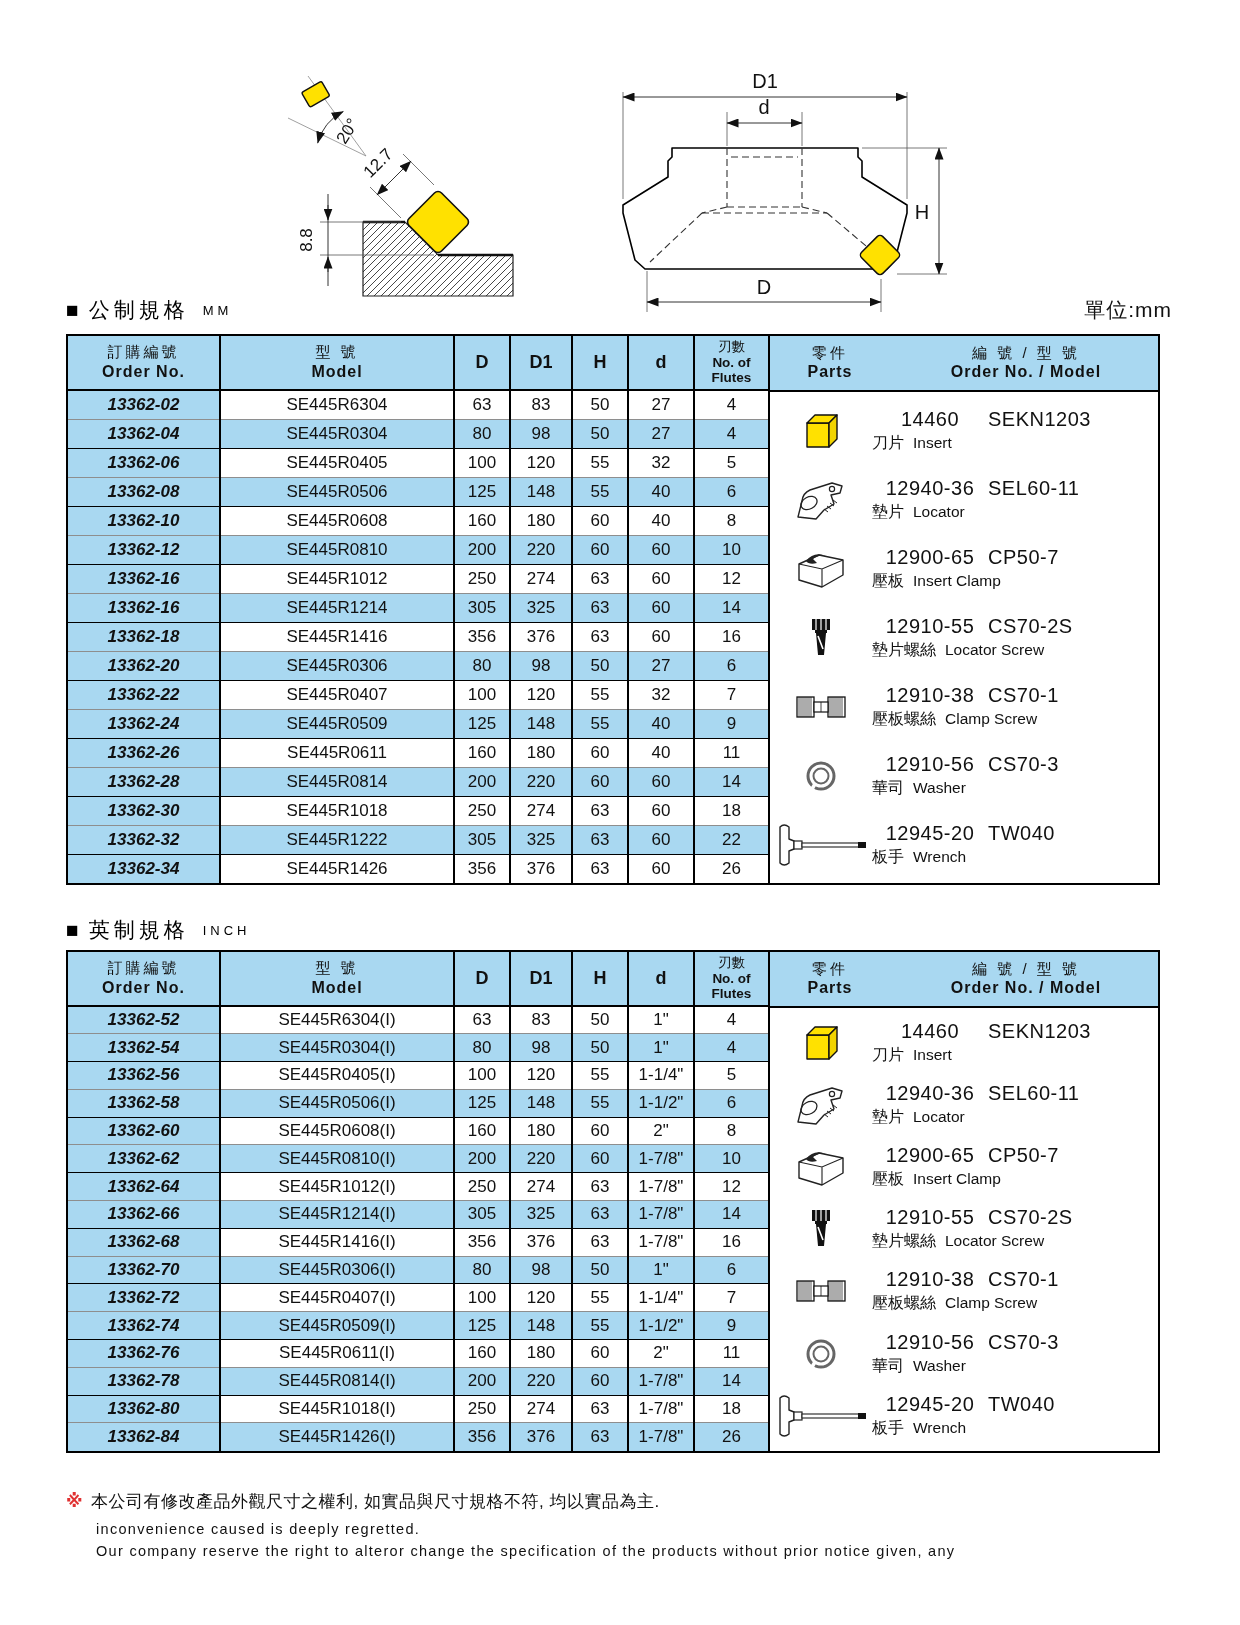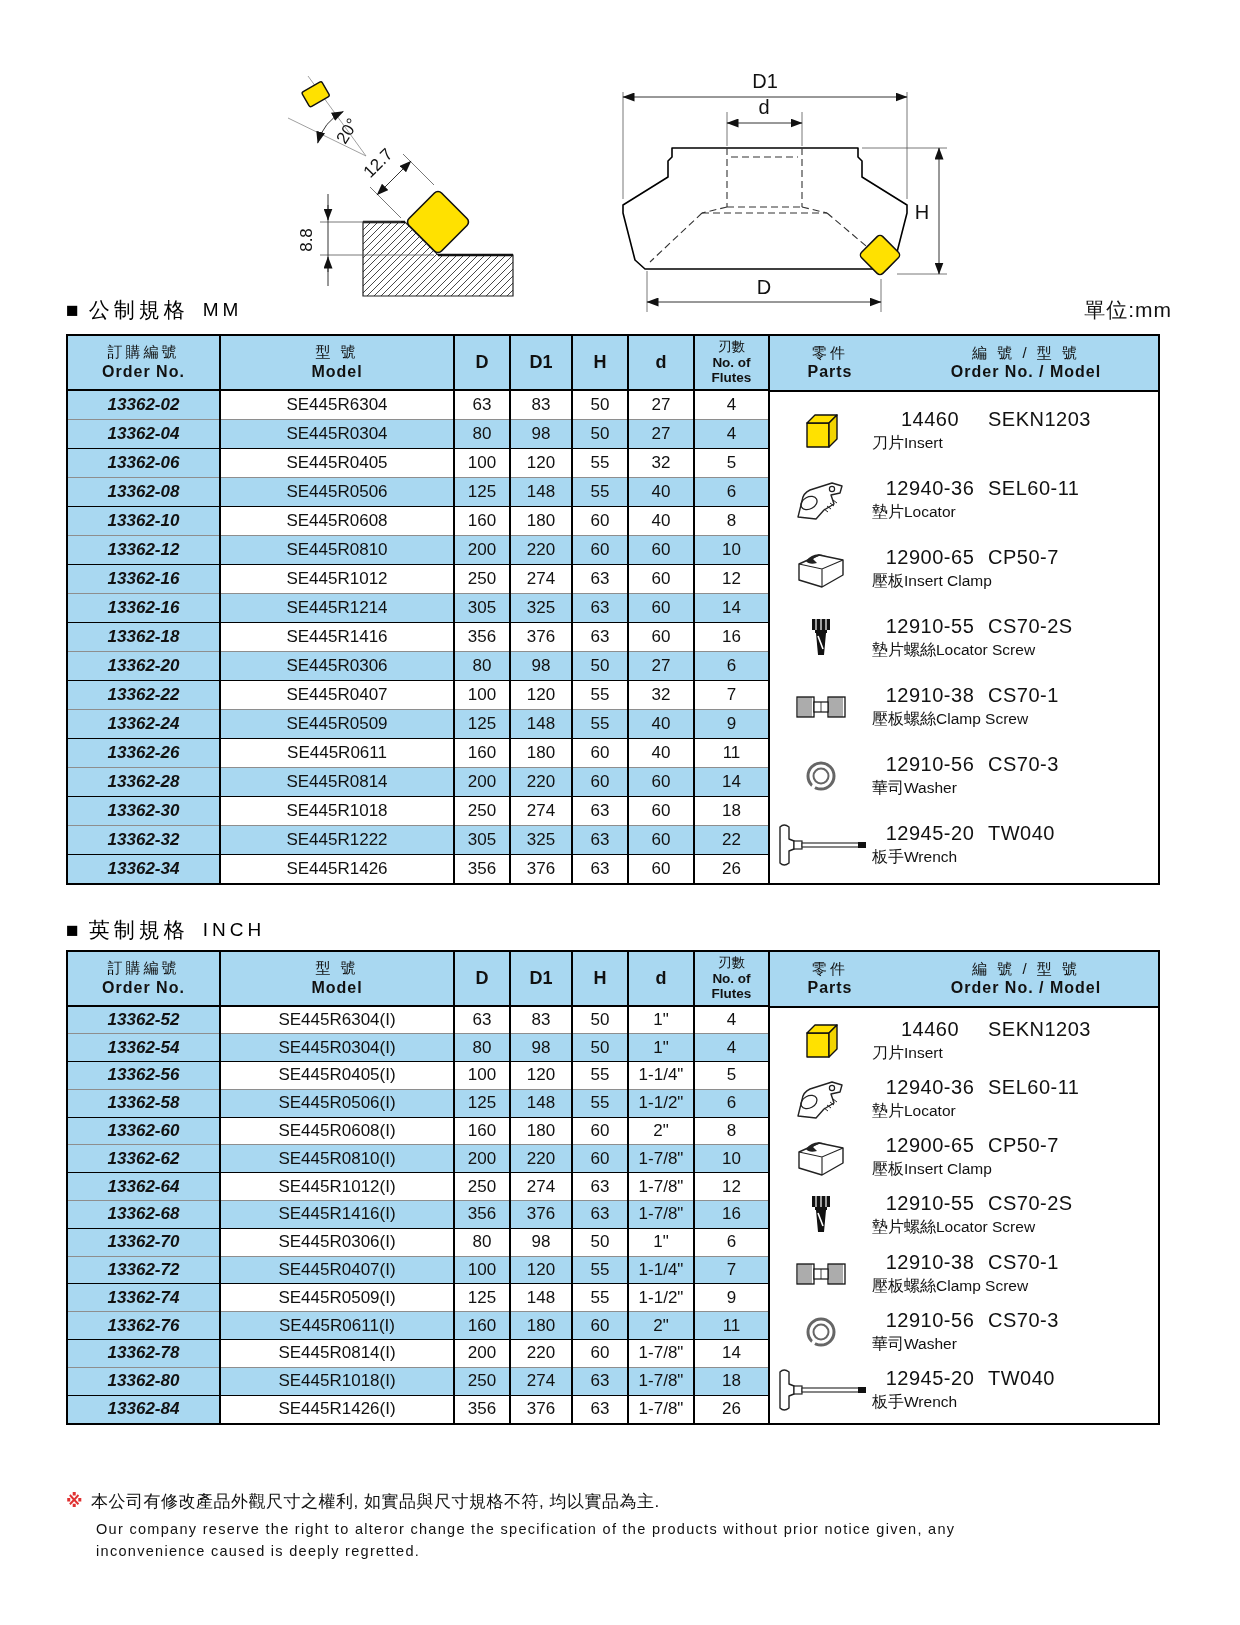--- a/index.html
+++ b/index.html
@@ -15,21 +15,21 @@
   
   .draw{position:absolute;}
   #left-draw{left:248px;top:58px;}
   #right-draw{left:560px;top:46px;}
   .dimtext{font-family:"Liberation Sans",sans-serif;font-size:17px;fill:#111;}
   .dimbig{font-family:"Liberation Sans",sans-serif;font-size:20px;fill:#111;}
 
   
   .section-row{position:absolute;left:66px;width:1106px;display:flex;justify-content:space-between;align-items:flex-end;}
   .section-title{font-size:21px;letter-spacing:4px;color:#000;display:flex;align-items:center;gap:6px;}
-  .section-title .latin{font-size:19px;letter-spacing:4px;margin-left:8px;}
+  .section-title .latin{font-size:13px;letter-spacing:4px;margin-left:8px;}
   .unit-label{font-size:21px;letter-spacing:1px;}
 
   
   .spec-wrap{position:absolute;left:66px;display:flex;border:2px solid #000;background:#fff;}
   table.spec{border-collapse:collapse;table-layout:fixed;width:656px;}
   table.spec th, table.spec td{border-right:2px solid #000;padding:0;text-align:center;vertical-align:middle;}
   table.spec th:last-child, table.spec td:last-child{border-right:none;}
   table.spec thead tr{height:54px;background:var(--blue);}
   table.spec thead th{border-bottom:2px solid #000;font-weight:normal;}
   .hd-zh{font-size:15px;letter-spacing:3px;line-height:1.25;}
@@ -50,21 +50,21 @@
   .parts-panel{width:388px;border-left:2px solid #000;display:flex;flex-direction:column;background:#fff;}
   .parts-head{height:54px;flex:none;background:var(--blue);border-bottom:2px solid #000;display:flex;align-items:center;}
   .ph-col1{width:120px;text-align:center;}
   .ph-col2{flex:1;text-align:center;padding-left:4px;}
   .parts-body{flex:1;display:flex;flex-direction:column;justify-content:space-around;padding:4px 0;}
   .part{display:flex;align-items:center;text-align:center;}
   .part-icon{width:102px;flex:none;display:flex;justify-content:center;align-items:center;overflow:visible;}
   .part-text{flex:1;}
   .part-l1{display:flex;font-size:20px;letter-spacing:0.5px;}
   .p-order{width:116px;flex:none;}
-  .part-l2{font-size:16px;margin-top:2px;display:flex;align-items:baseline;}
+  .part-l2{font-size:16px;margin-top:2px;display:flex;align-items:baseline;gap:9px;}
   .p-name-en{font-size:15.5px;}
 
   
   .footnote{position:absolute;left:66px;top:1490px;width:1110px;}
   .fn-zh{font-size:17px;letter-spacing:0.5px;display:flex;gap:8px;align-items:baseline;}
   .fn-mark{color:var(--red);font-weight:bold;}
   .fn-en{font-size:14.5px;letter-spacing:1.3px;margin-left:30px;margin-top:5px;line-height:1.55;}
 </style>
 </head>
 <body>
@@ -617,20 +617,29 @@
           <tr>
             <td>13362-64</td>
             <td>SE445R1012(I)</td>
             <td>250</td>
             <td>274</td>
             <td>63</td>
             <td>1-7/8"</td>
             <td>12</td>
           </tr>
           <tr>
+            <td>13362-66</td>
+            <td>SE445R1214(I)</td>
+            <td>305</td>
+            <td>325</td>
+            <td>63</td>
+            <td>1-7/8"</td>
+            <td>14</td>
+          </tr>
+          <tr>
             <td>13362-68</td>
             <td>SE445R1416(I)</td>
             <td>356</td>
             <td>376</td>
             <td>63</td>
             <td>1-7/8"</td>
             <td>16</td>
           </tr>
           <tr>
             <td>13362-70</td>
@@ -858,18 +867,18 @@
 </div>
     </div>
   </div>
 
   <div class="footnote">
     <div class="fn-zh">
       <span class="fn-mark">※</span>
       <span>本公司有修改產品外觀尺寸之權利, 如實品與尺寸規格不符, 均以實品為主.</span>
     </div>
     <div class="fn-en">
+      <div>inconvenience caused is deeply regretted.</div>
       <div>Our company reserve the right to alteror change the specification of the products without prior notice given, any</div>
-      <div>inconvenience caused is deeply regretted.</div>
     </div>
   </div>
 
 </div>
 
 </body></html>

